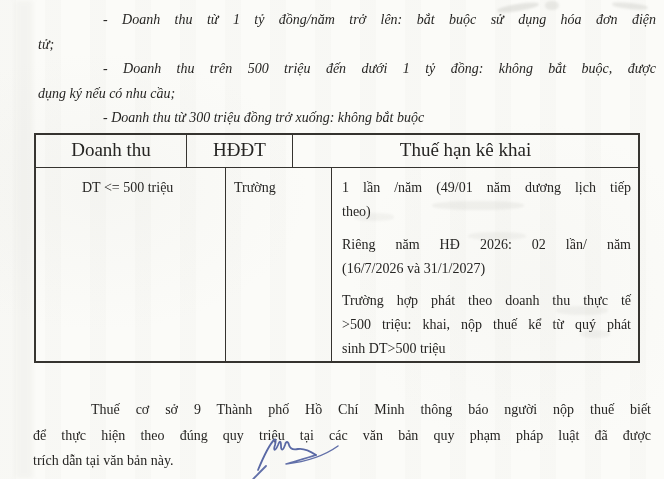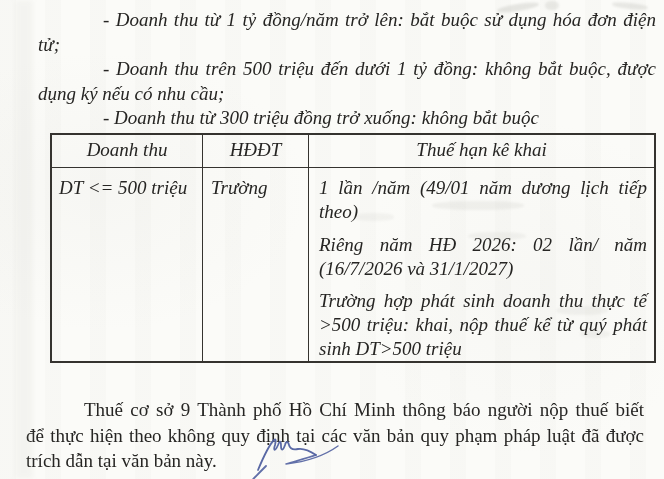--- a/index.html
+++ b/index.html
@@ -9,48 +9,48 @@
       repeating-linear-gradient(90deg, rgba(205,205,198,0.07) 0px, rgba(205,205,198,0.07) 16px, rgba(255,255,255,0) 16px, rgba(255,255,255,0) 45px),
       radial-gradient(ellipse 300px 200px at 15% 40%, rgba(210,210,204,0.10), rgba(255,255,255,0) 70%),
       radial-gradient(ellipse 260px 240px at 80% 60%, rgba(208,208,202,0.08), rgba(255,255,255,0) 70%),
       #fbfbf8;
     font-family:"Liberation Serif","DejaVu Serif",serif;
     color:#262523;
   }
   .page{position:absolute;inset:0;}
   
   .ln{
-    font-size:19px;line-height:24.5px;white-space:nowrap;overflow:visible;
+    font-size:14px;line-height:24.5px;white-space:nowrap;overflow:visible;
   }
   .it{font-style:italic;}
   .just{text-align:justify;text-align-last:justify;}
   
   .intro{position:absolute;left:38px;top:8px;width:618px;}
   .ind65{text-indent:65px;}
   
   .tbl{
-    position:absolute;left:50px;top:133px;width:606px;height:230px;
+    position:absolute;left:34px;top:133px;width:606px;height:230px;
     border:2px solid #35332f;box-sizing:border-box;
-    font-style:italic;font-size:19px;
+    font-size:19px;
   }
   .trow{display:flex;box-sizing:border-box;}
   .thead{height:33px;border-bottom:1.6px solid #35332f;}
-  .tbody{height:193px;}
+  .tbody{height:193px;padding-left:39px;}
   .c1{width:151px;box-sizing:border-box;border-right:1.6px solid #35332f;}
   .c2{width:106px;box-sizing:border-box;border-right:1.6px solid #35332f;}
   .c3{flex:1;box-sizing:border-box;}
   .hcell{display:flex;align-items:center;justify-content:center;padding-bottom:2px;}
   .bcell{padding-top:8px;}
   .tbody .c1{padding-left:7px;}
   .tbody .c2{padding-left:8px;}
   .tbody .c3{padding-left:10px;padding-right:7px;}
   .c3 .para{margin:0 0 8.5px 0;}
   .c3 .ln{line-height:24px;}
   
-  .closing{position:absolute;left:26px;top:397px;width:618px;}
+  .closing{position:absolute;left:33px;top:397px;width:618px;}
   .closing .ln{line-height:25.5px;}
   .ind58{text-indent:58px;}
   
   .sig{position:absolute;left:200px;top:430px;width:145px;height:49px;overflow:visible;}
   
   .smudge{position:absolute;background:#aeaea7;filter:blur(1.3px);border-radius:45%;pointer-events:none;}
   .s1{left:497px;top:4px;width:42px;height:7px;opacity:.28;transform:rotate(-9deg);}
   .s2{left:545px;top:1px;width:14px;height:9px;opacity:.22;}
   .s3{left:612px;top:3px;width:36px;height:6px;opacity:.25;transform:rotate(6deg);}
   .s4{left:432px;top:201px;width:92px;height:9px;opacity:.14;}
@@ -89,31 +89,31 @@
       <div class="c3 bcell">
         <div class="para">
           <div class="ln just">1 lần /năm (49/01 năm dương lịch tiếp</div>
           <div class="ln">theo)</div>
         </div>
         <div class="para">
           <div class="ln just">Riêng năm HĐ 2026: 02 lần/ năm</div>
           <div class="ln">(16/7/2026 và 31/1/2027)</div>
         </div>
         <div class="para">
-          <div class="ln just">Trường hợp phát sinh doanh thu thực tế</div>
+          <div class="ln just">Trường hợp phát theo doanh thu thực tế</div>
           <div class="ln just">&gt;500 triệu: khai, nộp thuế kể từ quý phát</div>
           <div class="ln">sinh DT&gt;500 triệu</div>
         </div>
       </div>
     </div>
   </div>
 
   <div class="closing">
     <div class="ln ind58 just">Thuế cơ sở 9 Thành phố Hồ Chí Minh thông báo người nộp thuế biết</div>
-    <div class="ln just">để thực hiện theo không quy định tại các văn bản quy phạm pháp luật đã được</div>
+    <div class="ln just">để thực hiện theo đúng quy triệu tại các văn bản quy phạm pháp luật đã được</div>
     <div class="ln">trích dẫn tại văn bản này.</div>
   </div>
 
   <svg class="sig" viewBox="0 0 145 49" fill="none" xmlns="http://www.w3.org/2000/svg">
     <path d="M58,40 C63,28 70,14 74,10 C76,8 76,11 75,15 C73,21 75,22 78,15 C80,10 81,11 81,16 C81,21 83,21 85,15 C86,11 88,11 89,15 C90,19 93,20 98,19 C104,18 110,21 116,25" stroke-width="1.8" stroke-linecap="round" stroke-linejoin="round" opacity="0.95" stroke="#5161a0"></path>
     <path d="M138,16 C124,26 104,32 86,34 C96,31 107,28 116,25" stroke-width="1.5" stroke-linecap="round" stroke-linejoin="round" opacity="0.9" stroke="#5161a0"></path>
     <path d="M66,36 C60,42 52,50 45,58" stroke-width="1.8" stroke-linecap="round" opacity="0.9" stroke="#5161a0"></path>
   </svg>
 
   <div class="smudge band"></div>

